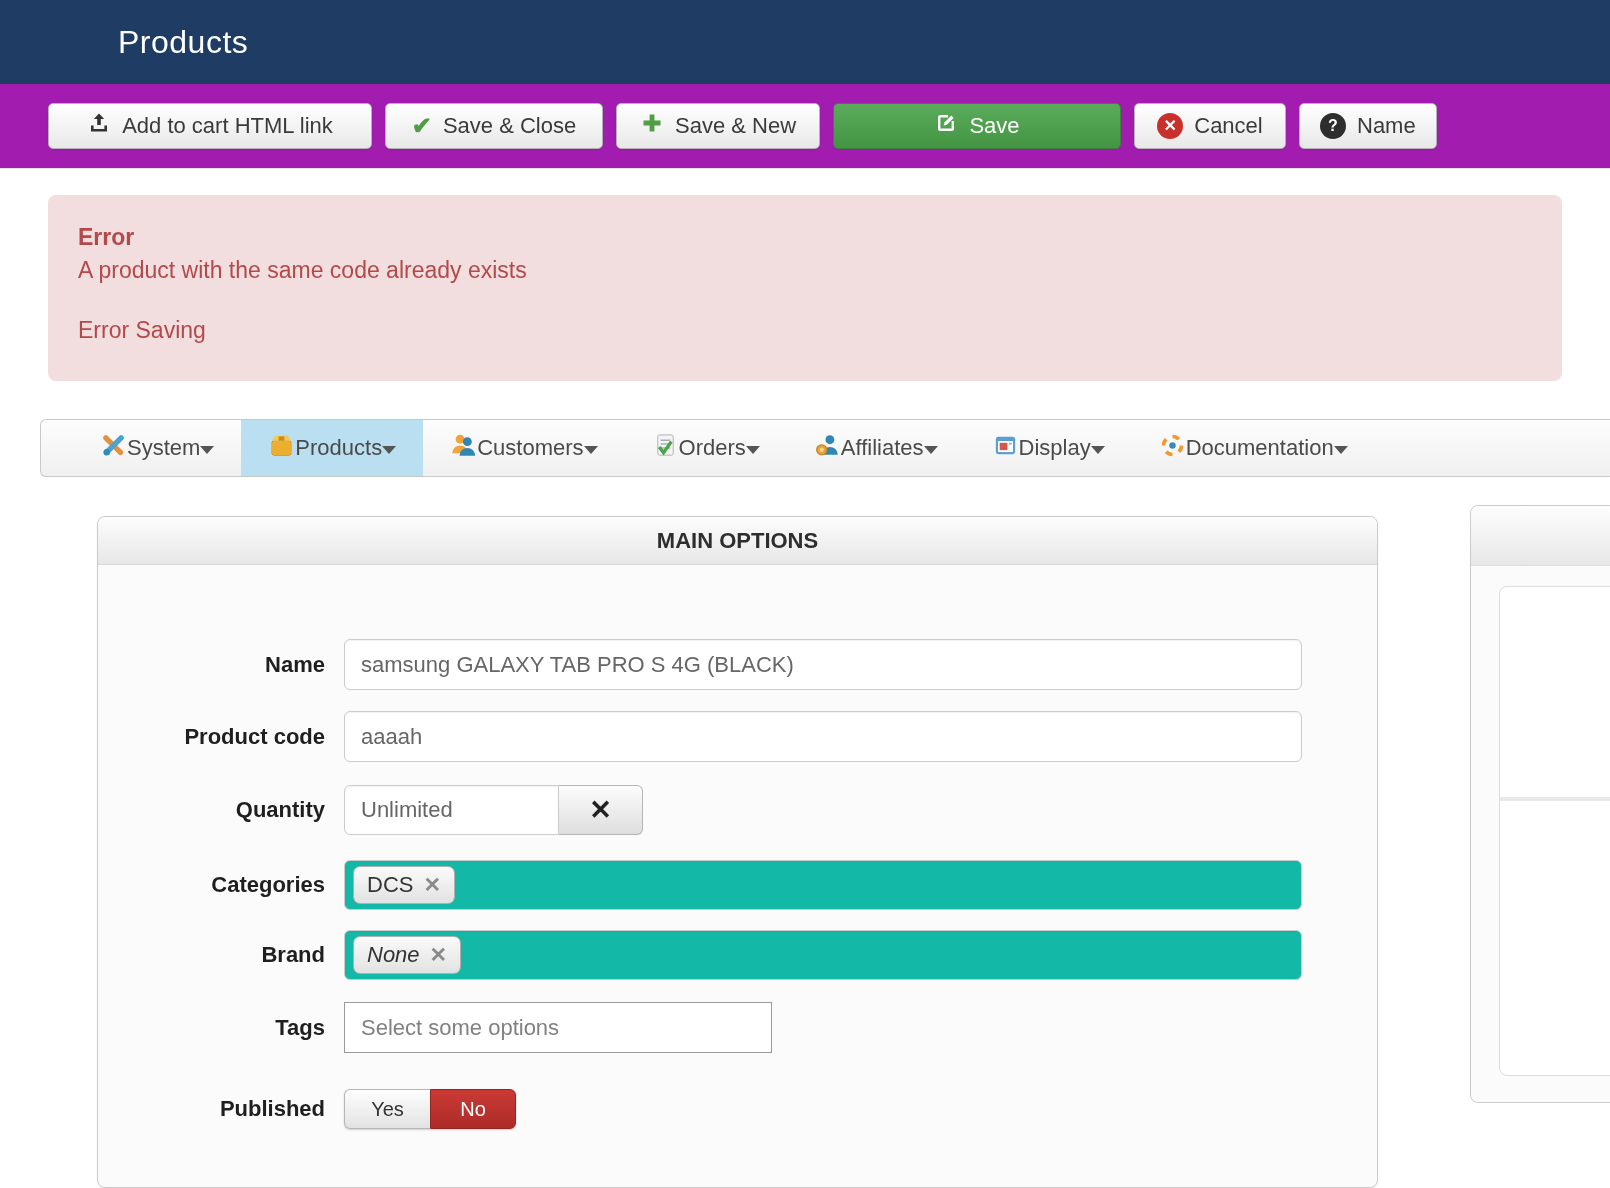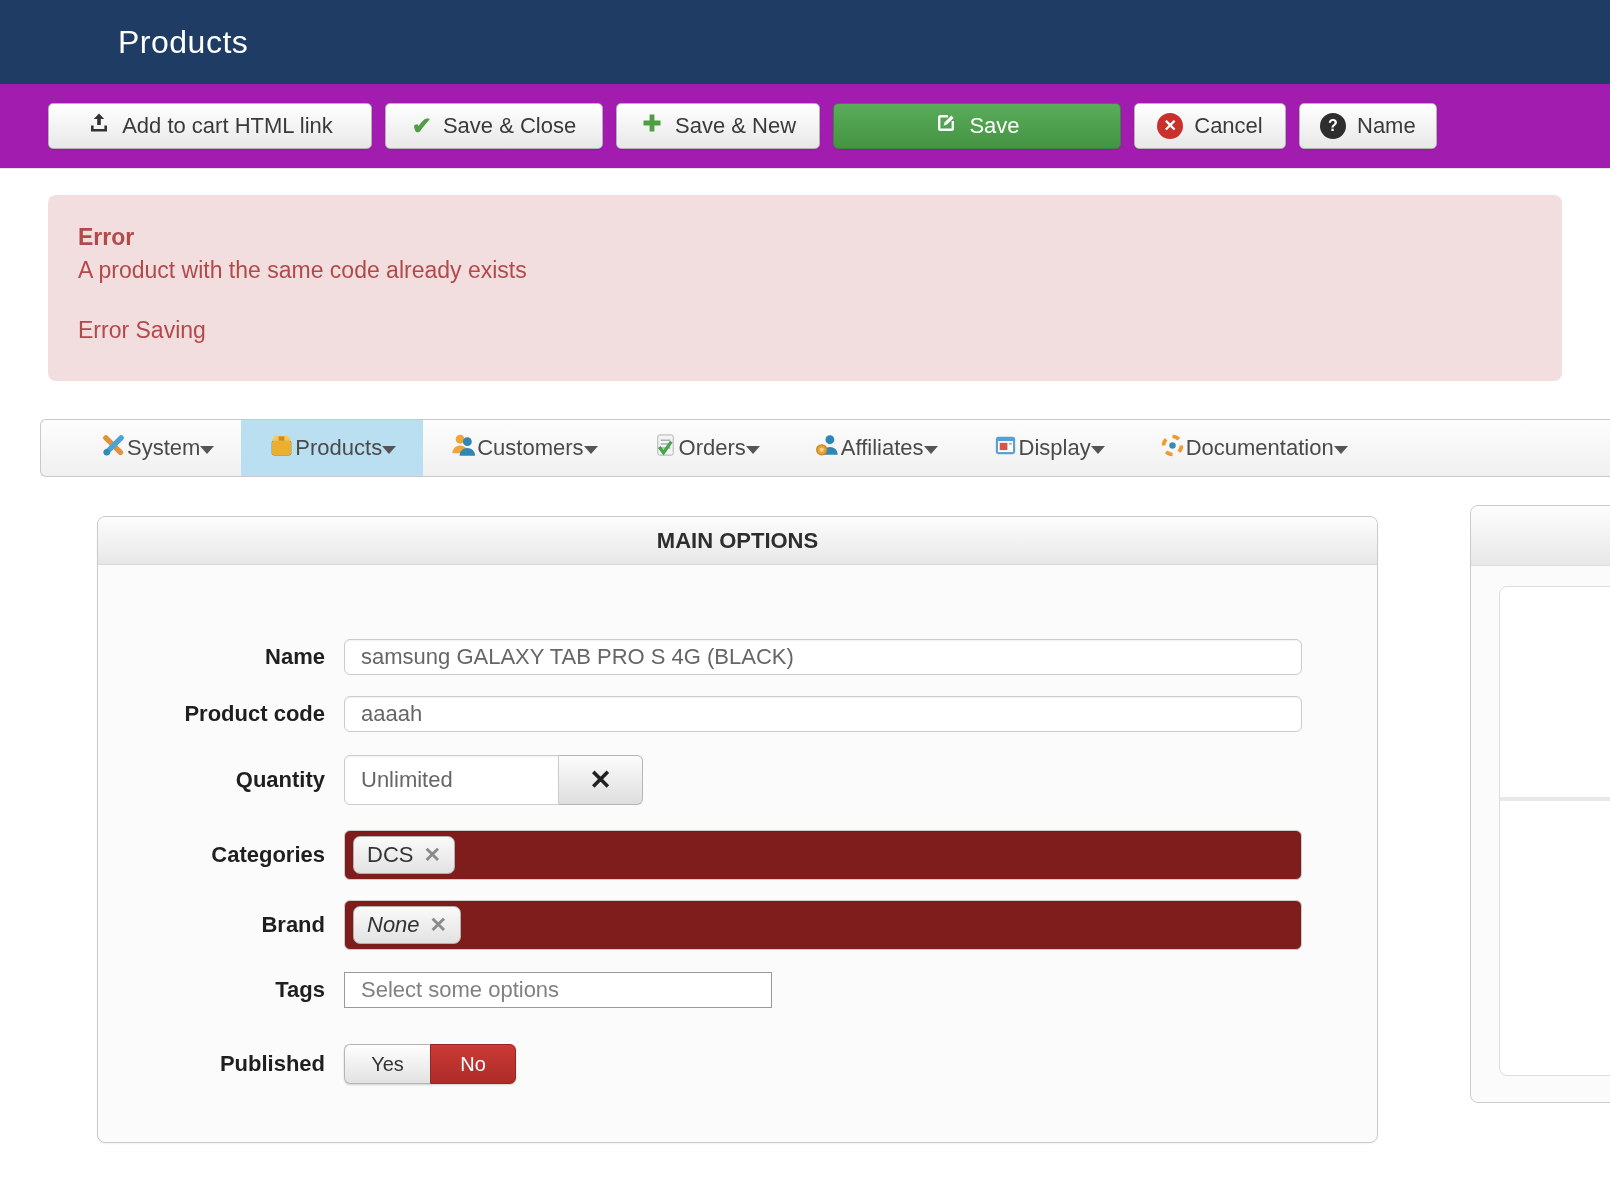--- a/index.html
+++ b/index.html
@@ -45,29 +45,29 @@
 
   
   .panel { margin:39px 0 0 97px; width:1281px; border:1px solid #cbcbcb; border-radius:8px;
            background:#fbfbfb; box-shadow:0 1px 2px rgba(0,0,0,.05); }
   .panel-header { height:48px; background:linear-gradient(#fdfdfd,#e7e7e7); border-bottom:1px solid #d7d7d7;
                   border-radius:8px 8px 0 0; display:flex; align-items:center; justify-content:center;
                   font-weight:bold; font-size:22px; color:#2e2e2e; }
   .panel-body { padding:74px 0 58px 0; }
   .row { display:flex; align-items:center; }
   .lbl { width:246px; text-align:right; padding-right:19px; font-weight:bold; font-size:22px; color:#1f1f1f; flex:0 0 246px; }
-  .ti { height:36px; border:1px solid #ccc; border-radius:6px; padding:0 16px; font-size:22px; color:#666;
+  .ti { height:51px; border:1px solid #ccc; border-radius:6px; padding:0 16px; font-size:22px; color:#666;
         background:#fff; box-shadow:inset 0 1px 2px rgba(0,0,0,.06); font-family:"Liberation Sans",sans-serif; }
   .ti.wide { width:958px; }
   .igroup { display:flex; }
   .igroup .ti { width:215px; height:50px; border-radius:6px 0 0 6px; }
   .igroup .xbtn { width:84px; height:50px; border:1px solid #b5b5b5; border-left:none; border-radius:0 6px 6px 0;
                   background:linear-gradient(#fcfcfc,#dedede); font-size:27px; font-weight:bold; color:#222;
                   display:flex; align-items:center; justify-content:center; cursor:pointer; }
-  .chipbox { width:958px; min-height:50px; border:1px solid #ccc; border-radius:6px; background:#7f1d1d;
+  .chipbox { width:958px; min-height:50px; border:1px solid #ccc; border-radius:6px; background:#14b8a6;
              padding:5px 8px; display:flex; align-items:center; box-shadow:inset 0 1px 1px rgba(0,0,0,.04); }
   .chip { display:inline-flex; align-items:center; gap:10px; height:38px; padding:0 13px;
           border:1px solid #b0b0b0; border-radius:7px; background:linear-gradient(#fafafa,#e2e2e2);
           font-size:22px; color:#333; }
   .chip .chip-x { color:#8a8a8a; font-weight:bold; font-size:21px; cursor:pointer; }
   .chip.italic .chip-text { font-style:italic; }
   .ti.tags { width:428px; border-radius:0; border-color:#9a9a9a; box-shadow:none; }
   .ti.tags::placeholder { color:#818181; }
   .toggle { display:inline-flex; border-radius:6px; box-shadow:0 1px 2px rgba(0,0,0,.18); }
   .tgl { height:40px; min-width:86px; display:flex; align-items:center; justify-content:center;

